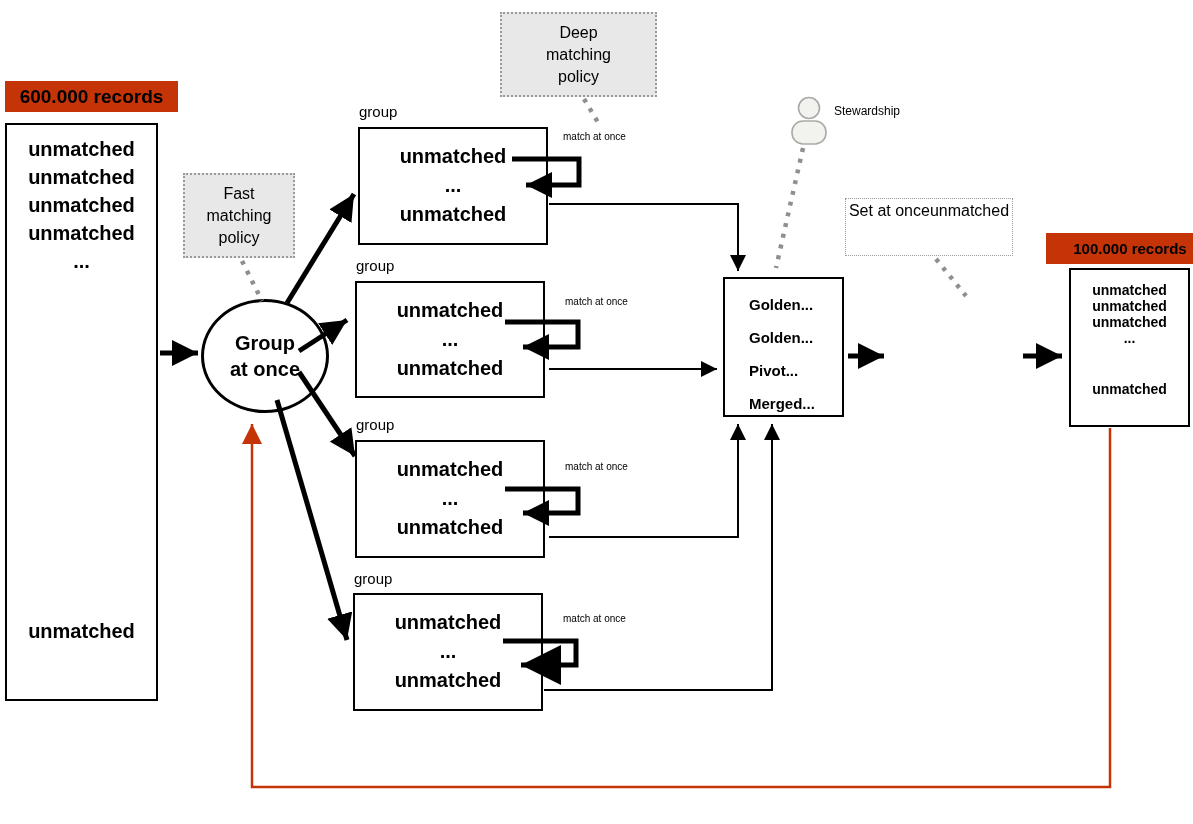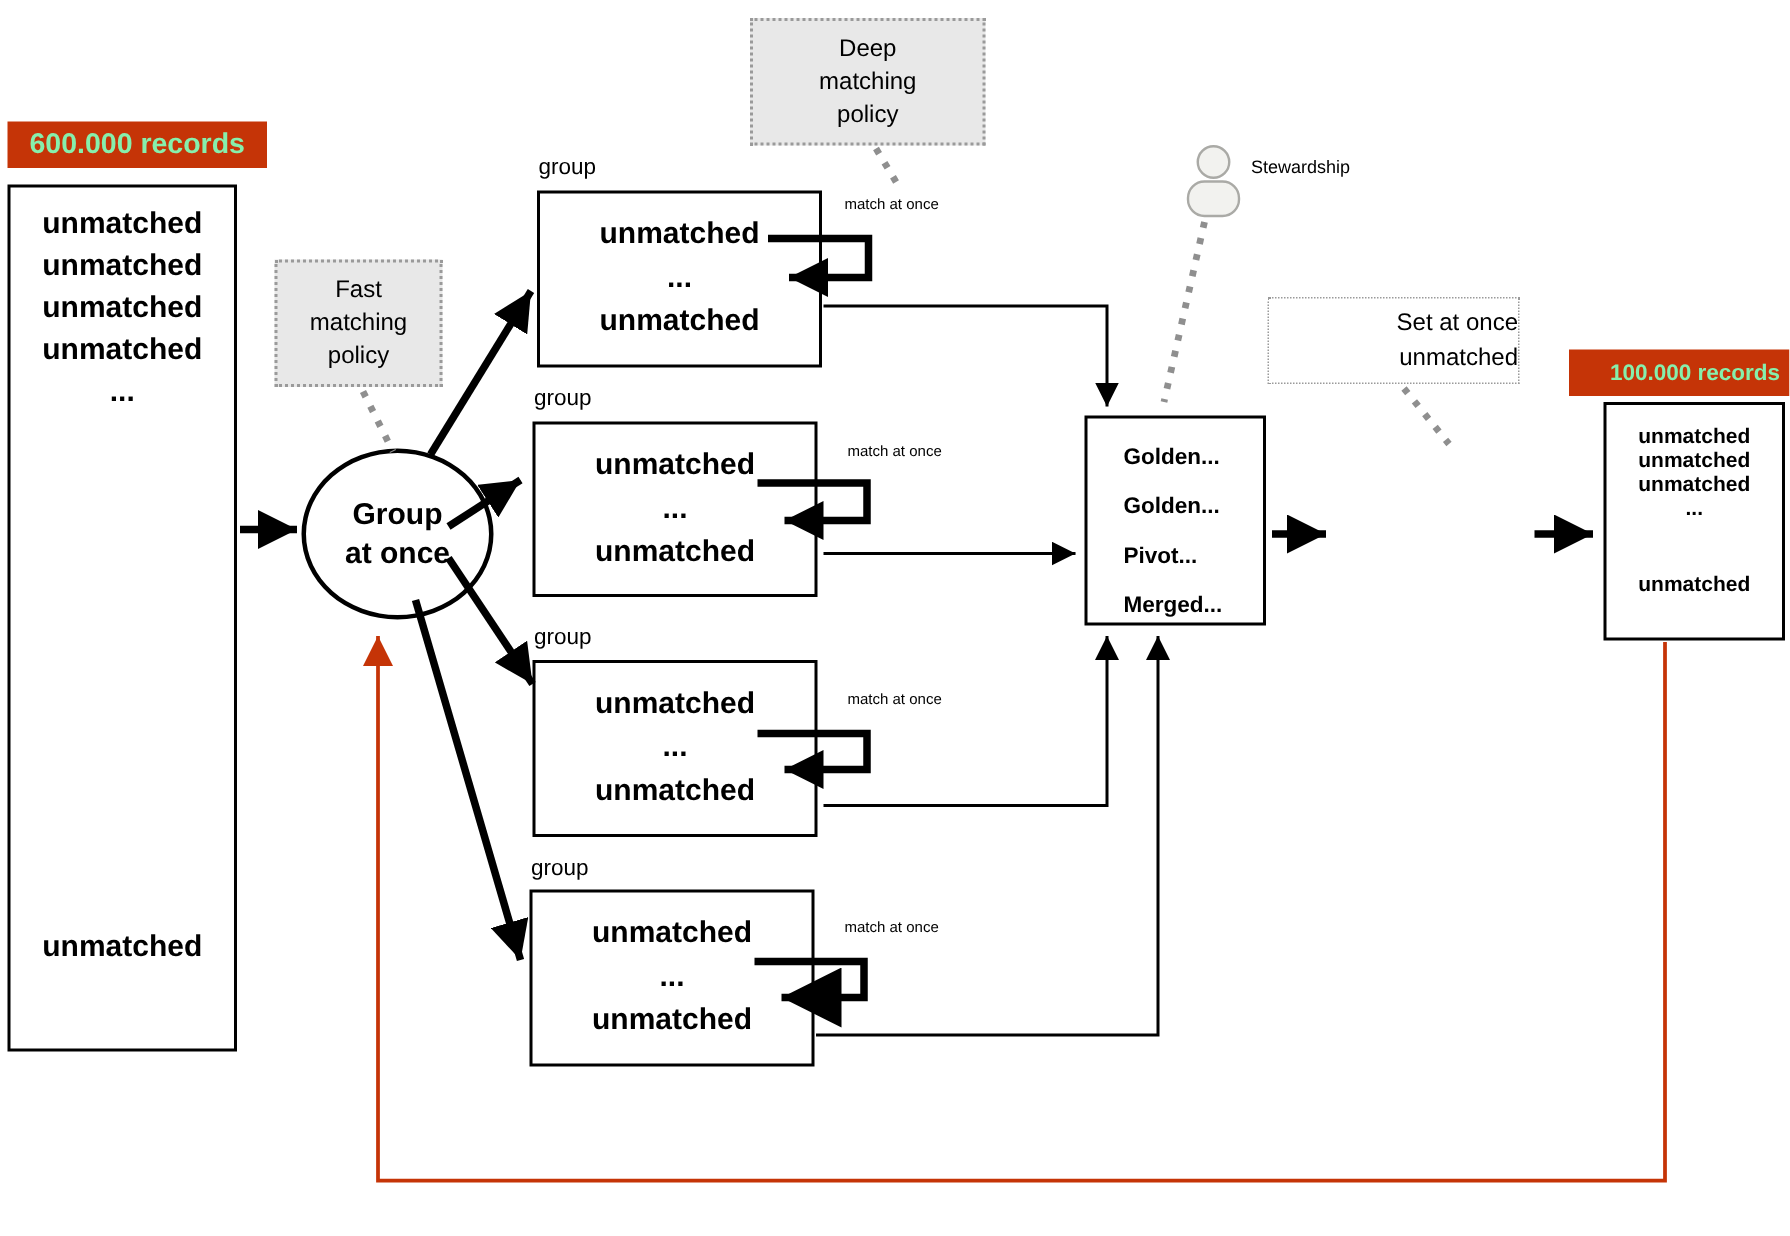--- a/index.html
+++ b/index.html
@@ -3,21 +3,21 @@
 <meta charset="utf-8">
 <style>
   :root { --accent:#c53407; --policy-fill:#e8e8e8; --dot-gray:#8f8f8f; }
   html,body { margin:0; padding:0; background:#fff; }
   .canvas {
     position:relative; width:1193px; height:824px; background:#ffffff;
     font-family:"Liberation Sans", sans-serif; color:#000; overflow:hidden;
   }
   .abs { position:absolute; }
   .badge {
-    background:var(--accent); color:#86efac; font-weight:bold;
+    background:var(--accent); color:#000000; font-weight:bold;
     display:flex; align-items:center; justify-content:center;
     z-index:6; box-sizing:border-box; white-space:nowrap;
   }
   .box { border:2px solid #000; background:#fff; box-sizing:border-box; z-index:2; }
   .policy {
     background:var(--policy-fill); border:2px dotted #9a9a9a; box-sizing:border-box;
     font-size:16px; line-height:22px; text-align:center;
     display:flex; flex-direction:column; justify-content:center; z-index:2;
   }
   .circle-node {
@@ -27,22 +27,22 @@
   }
   .src-rows { font-weight:bold; font-size:20px; line-height:28px; text-align:center; padding-top:10px; }
   .src-rows div { white-space:nowrap; }
   .bottom-row { position:absolute; left:0; right:0; text-align:center; font-weight:bold; }
   .group-label { font-size:15px; z-index:2; }
   .group-rows { font-weight:bold; font-size:20px; line-height:29px; text-align:center; padding-top:13px; }
   .match-label { font-size:10px; white-space:nowrap; z-index:2; }
   .golden-rows { font-weight:bold; font-size:15px; line-height:33px; padding:9px 0 0 12px; }
   .setpolicy {
     background:#fff; border:1px dotted #9a9a9a; box-sizing:border-box;
-    font-size:16px; line-height:23px; text-align:right;
-    display:flex; flex-direction:column; justify-content:center; z-index:2;
+    font-size:16px; line-height:23px; text-align:left;
+    display:flex; flex-direction:row; justify-content:center; z-index:2;
   }
   .result-rows { font-weight:bold; font-size:14px; line-height:16px; text-align:center; padding-top:12px; }
   .steward-label { font-size:12px; z-index:2; }
   svg.connectors { position:absolute; left:0; top:0; z-index:5; pointer-events:none; }
   .icon-wrap { z-index:3; }
 </style>
 </head>
 <body>
 
 <div class="canvas">

